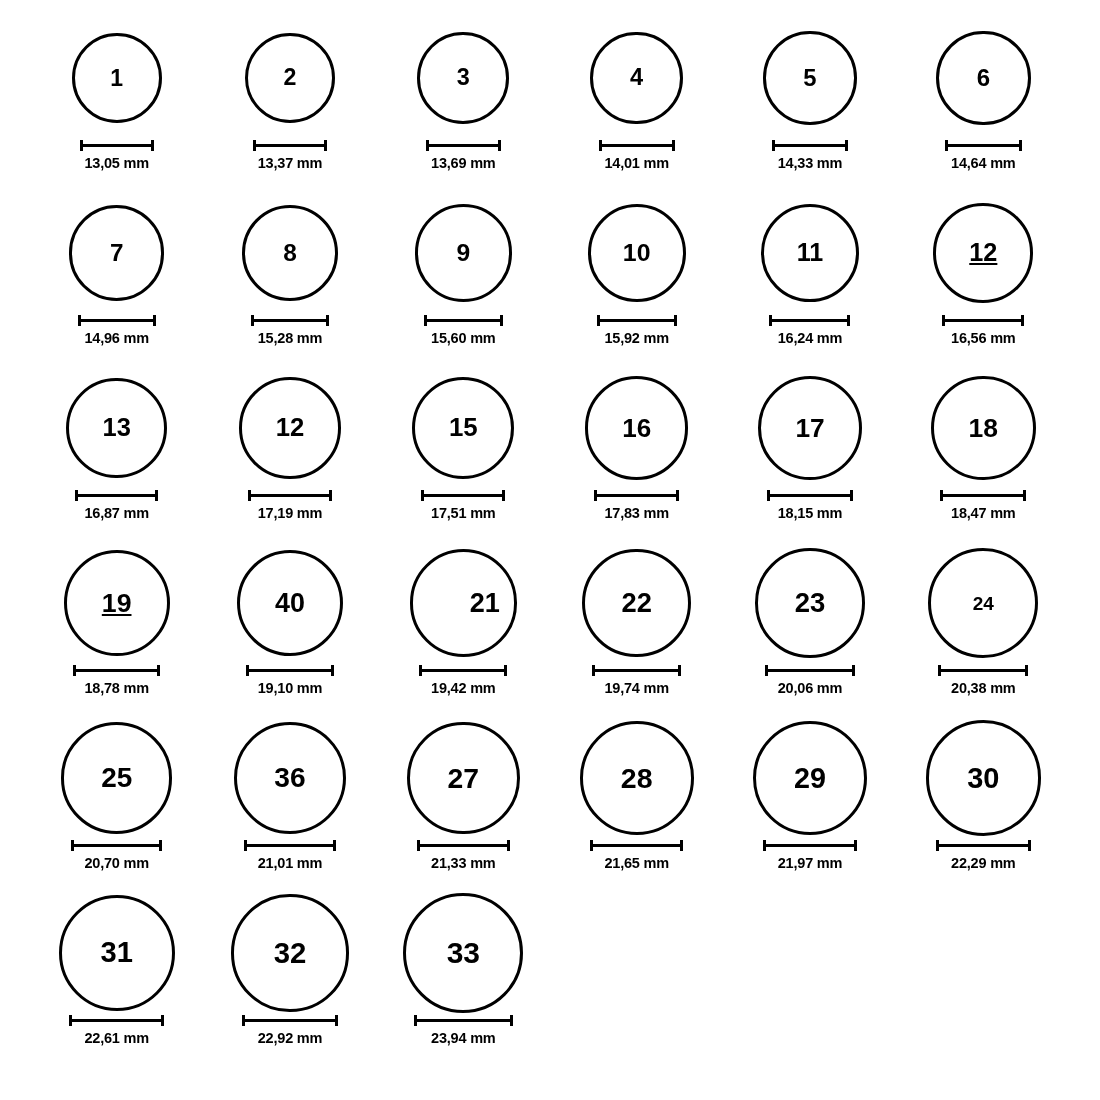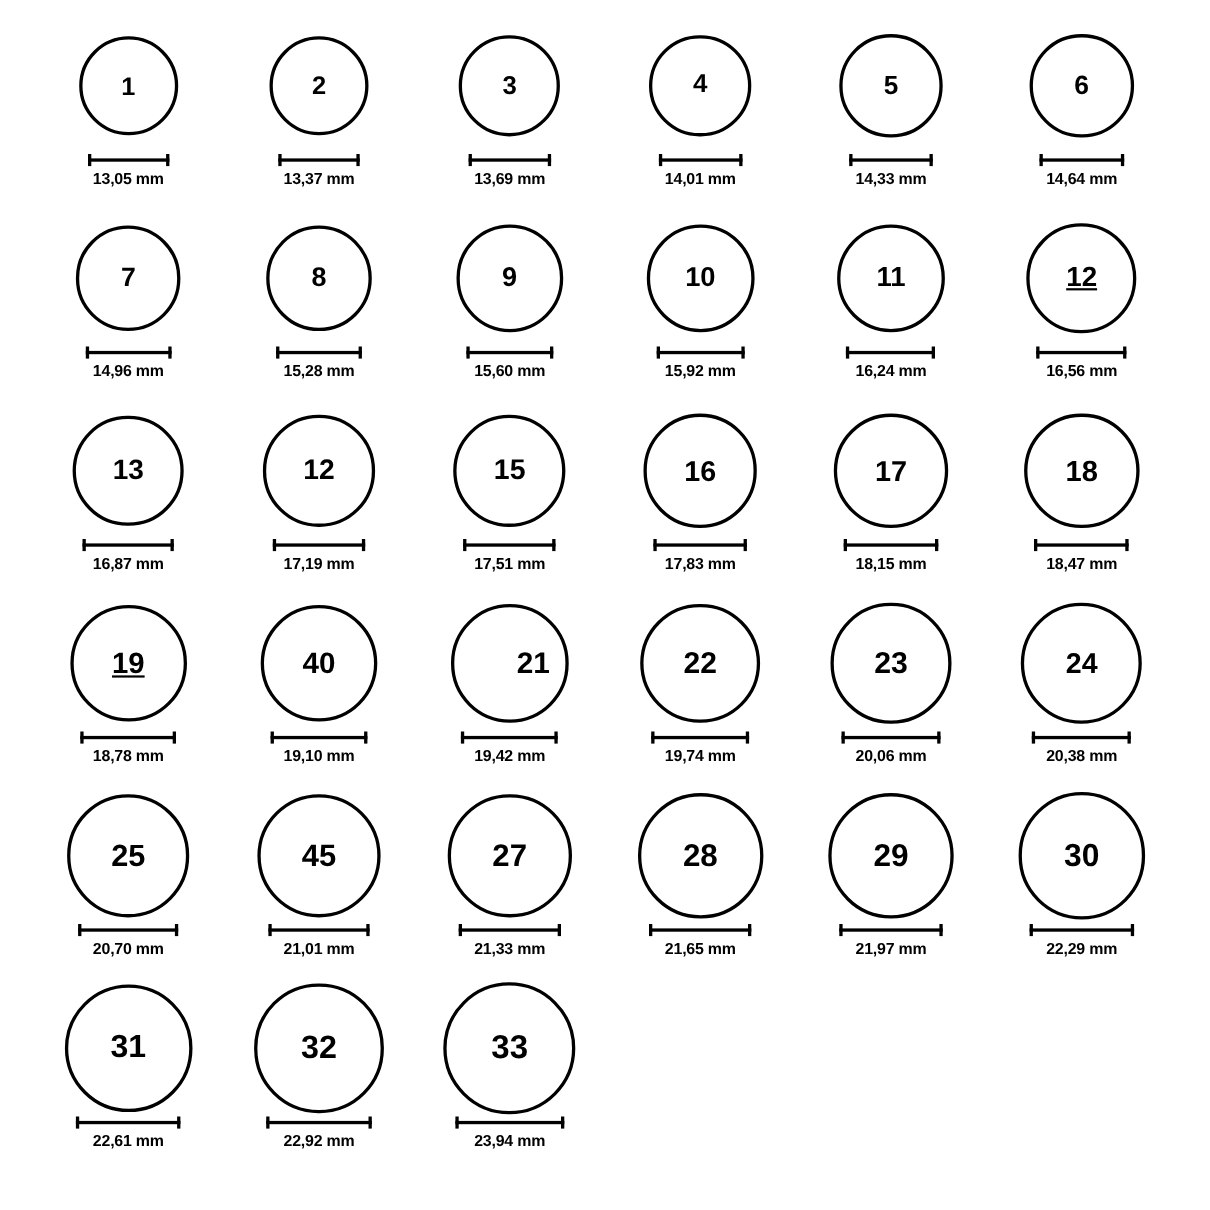--- a/index.html
+++ b/index.html
@@ -385,21 +385,21 @@
         <div class="bar" style="width: 89.6353px;">
           <div class="line"></div>
           <div class="cap left"></div>
           <div class="cap right"></div>
         </div>
         <div class="mm">20,06 mm</div>
       </div>
       <div class="cell">
         <div class="circle-wrap">
           <div class="ring" style="width: 110.193px; height: 110.193px;">
-            <span class="ring-num" style="font-size: 26px;">24</span>
+            <span class="ring-num" style="font-size: 19px;">24</span>
           </div>
         </div>
         <div class="bar" style="width: 90.3581px;">
           <div class="line"></div>
           <div class="cap left"></div>
           <div class="cap right"></div>
         </div>
         <div class="mm">20,38 mm</div>
       </div>
       <div class="cell">
@@ -411,21 +411,21 @@
         <div class="bar" style="width: 91.081px;">
           <div class="line"></div>
           <div class="cap left"></div>
           <div class="cap right"></div>
         </div>
         <div class="mm">20,70 mm</div>
       </div>
       <div class="cell">
         <div class="circle-wrap">
           <div class="ring" style="width: 111.928px; height: 111.928px;">
-            <span class="ring-num" style="font-size: 28.1166px;">45</span>
+            <span class="ring-num" style="font-size: 28.1166px;">36</span>
           </div>
         </div>
         <div class="bar" style="width: 91.7813px;">
           <div class="line"></div>
           <div class="cap left"></div>
           <div class="cap right"></div>
         </div>
         <div class="mm">21,01 mm</div>
       </div>
       <div class="cell">

